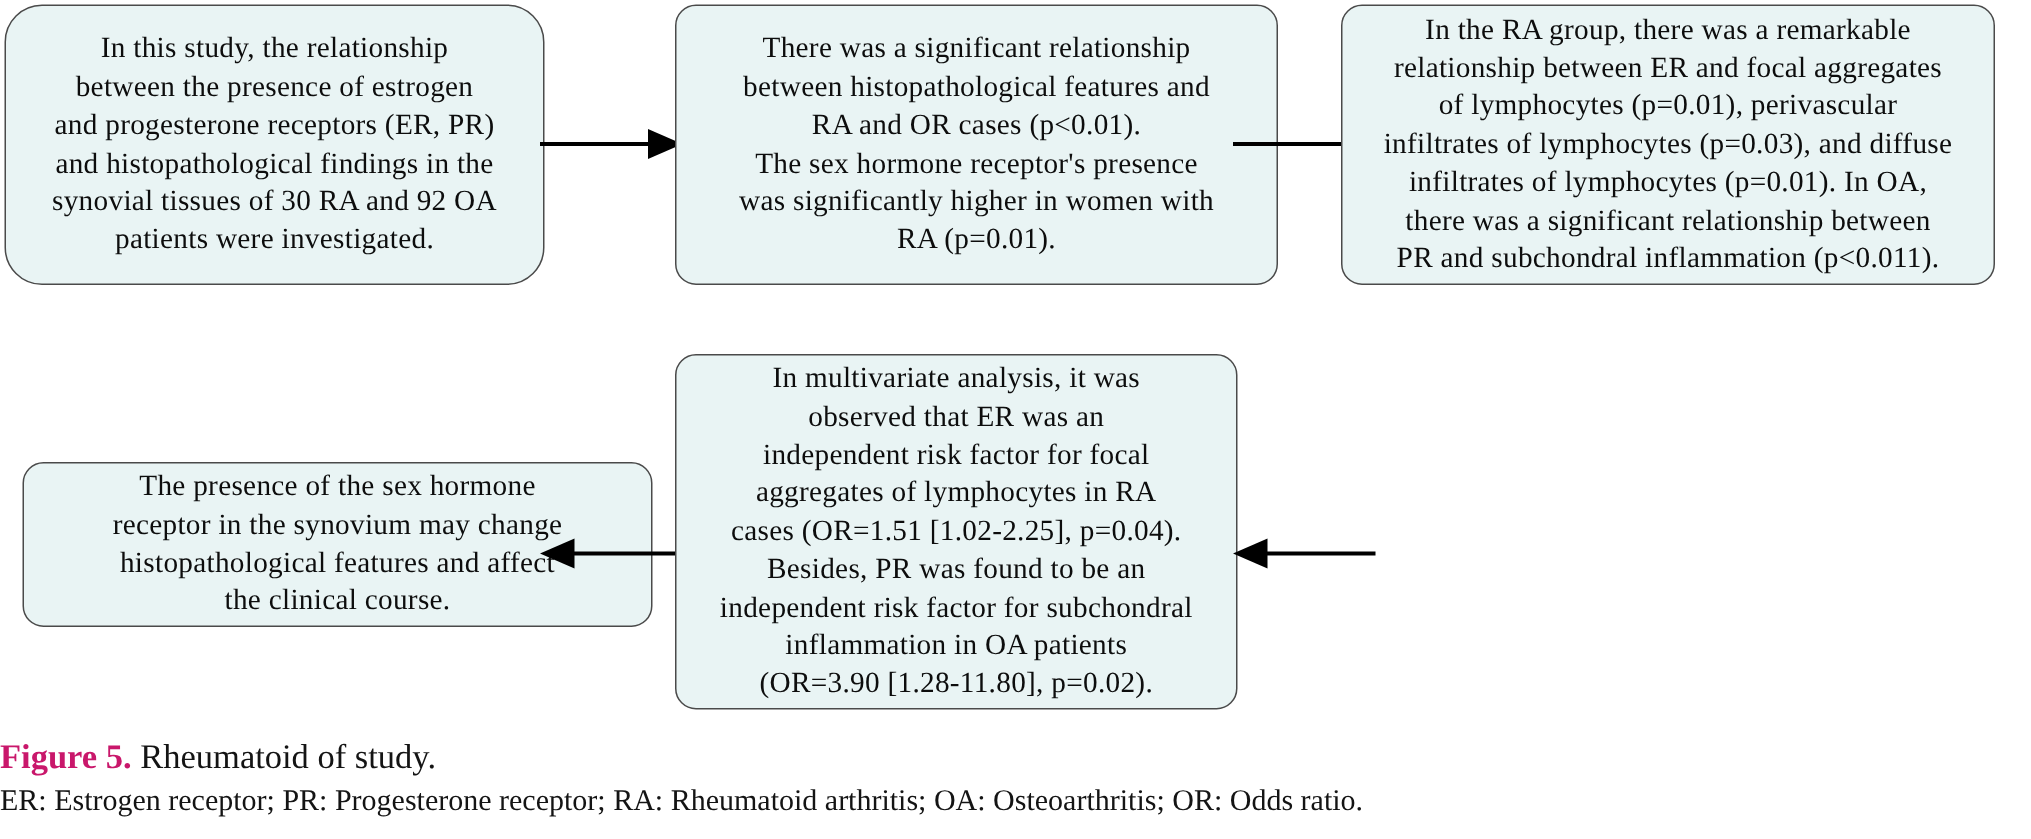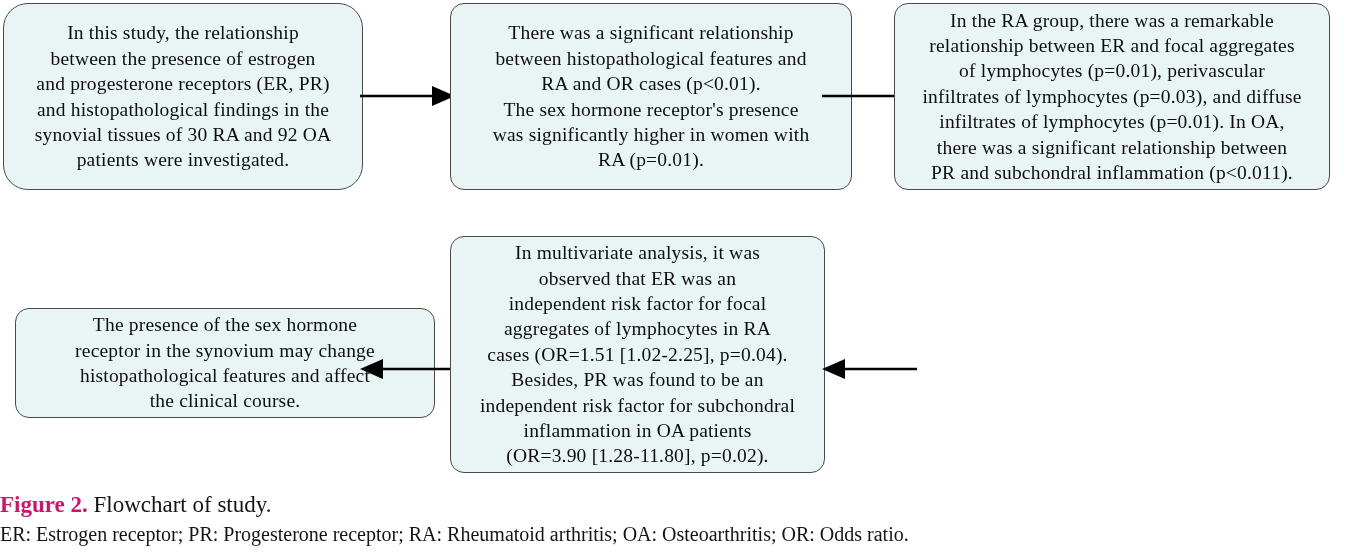--- a/index.html
+++ b/index.html
@@ -151,17 +151,17 @@
 inflammation in OA patients
 (OR=3.90 [1.28-11.80], p=0.02).</div>
 
   <svg class="arrow" id="arrow-oa-to-multivariate" viewBox="0 0 95 32">
     <line x1="95" y1="16" x2="19" y2="16"></line>
     <polygon points="23,6 0,16 23,26"></polygon>
   </svg>
 
 
   <div id="caption-block">
-    <p id="figure-caption"><span id="figure-caption-label">Figure 2.</span><span id="figure-caption-text"> Flowchart of study.</span></p>
+    <p id="figure-caption"><span id="figure-caption-label">Figure 5.</span><span id="figure-caption-text"> Rheumatoid of study.</span></p>
     <p id="figure-footnote">ER: Estrogen receptor; PR: Progesterone receptor; RA: Rheumatoid arthritis; OA: Osteoarthritis; OR: Odds ratio.</p>
   </div>
 
 </div>
 
 </body></html>

